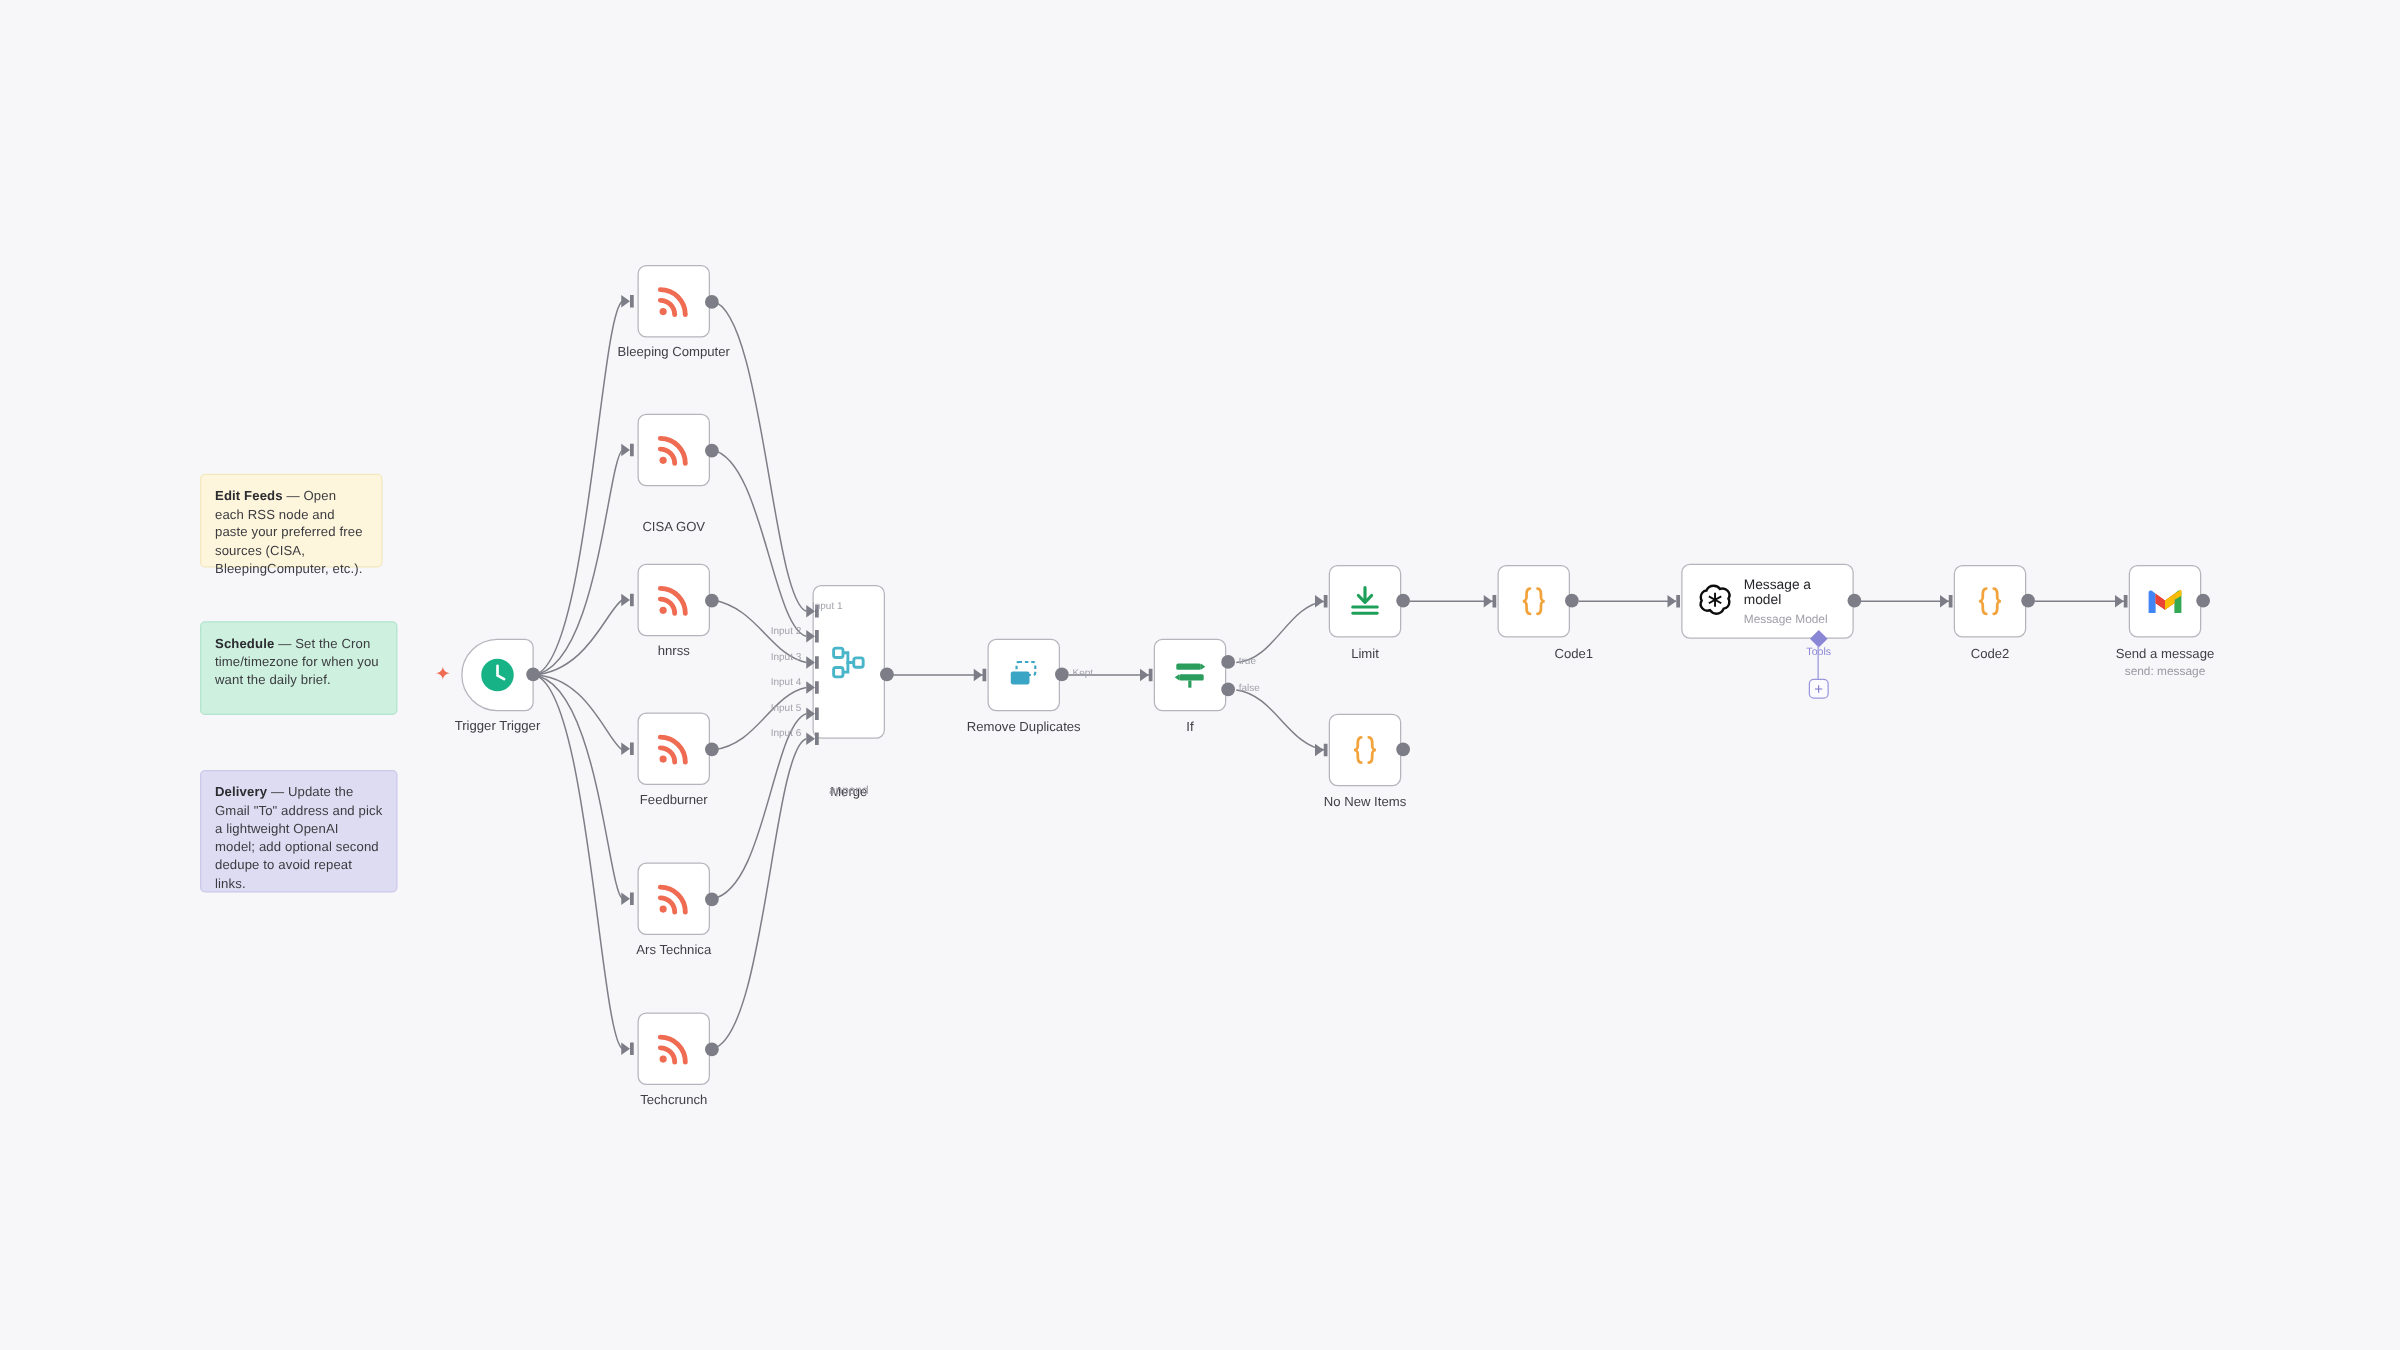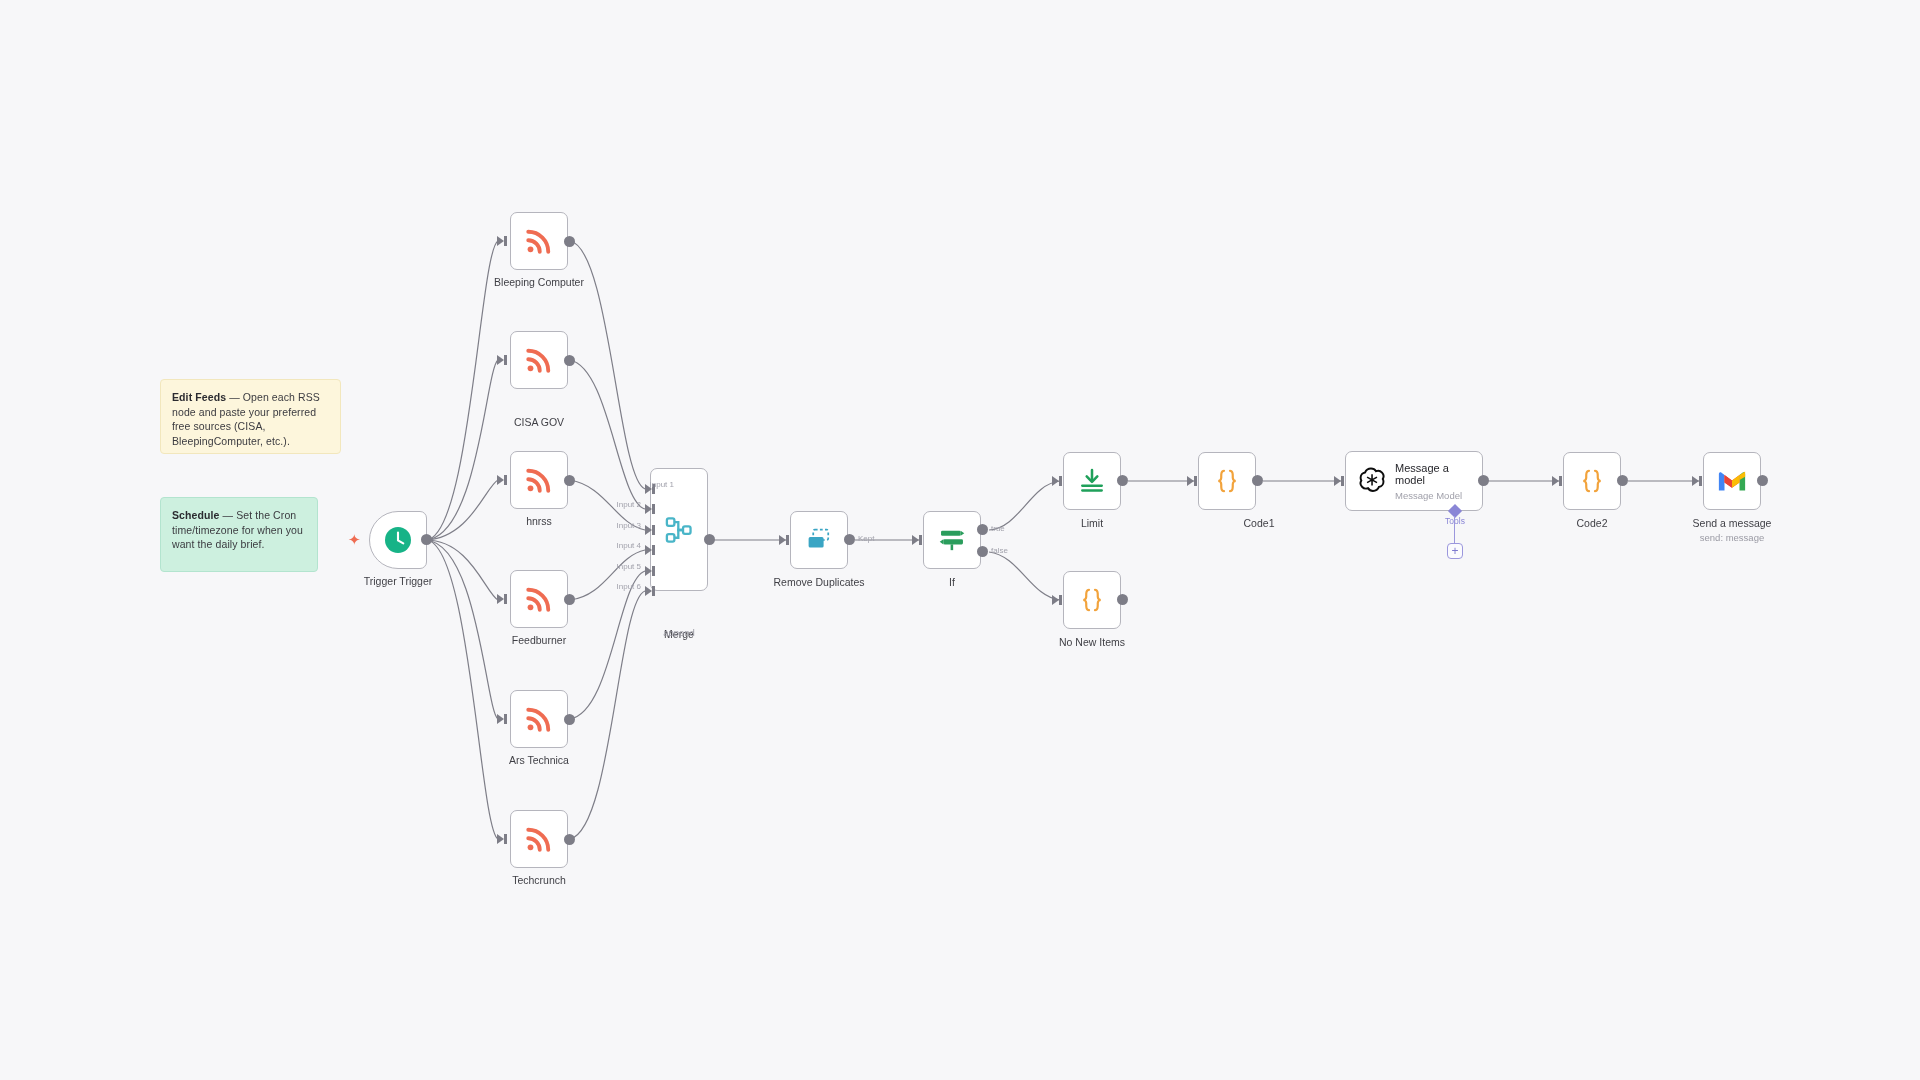--- a/index.html
+++ b/index.html
@@ -183,30 +183,34 @@
 
     <path class="e" d="M1128,481 L1195,481"></path>
 
     <path class="e" d="M1263,481 L1341,481"></path>
 
     <path class="e" d="M1484,481 L1560,481"></path>
 
     <path class="e" d="M1628,481 L1700,481"></path>
   </svg>
 
-  <div class="sticky sticky-yellow" style="left:160px; top:379px; width:181px; height:75px;">
+  <div class="sticky sticky-yellow" style="left:160px; top:379px; width:146px; height:75px;">
     <b>Edit Feeds</b>
     <span> — Open each RSS node and paste your preferred free sources (CISA, BleepingComputer, etc.).</span>
   </div>
 
   <div class="sticky sticky-green" style="left:160px; top:497px; width:158px; height:75px;">
     <b>Schedule</b>
     <span> — Set the Cron time/timezone for when you want the daily brief.</span>
   </div>
 
+  <div class="sticky sticky-purple" style="left:160px; top:616px; width:158px; height:98px;">
+    <b>Delivery</b>
+    <span> — Update the Gmail "To" address and pick a lightweight OpenAI model; add optional second dedupe to avoid repeat links.</span>
+  </div>
 
   <div class="sparkle" style="left:348px; top:532px;">✦</div>
   <div class="node trigger" style="left:369px; top:511px;">
     <svg class="ico" width="28" height="28" viewBox="0 0 28 28">
       <circle cx="14" cy="14" r="13" fill="#17b387"></circle>
       <path d="M14 6.6 L14 14.4 L19.3 17.3" stroke="#ffffff" stroke-width="2.1" fill="none" stroke-linecap="round"></path>
     </svg>
   </div>
   <div class="port-out" style="left:421px; top:534px;"></div>
   <div class="node-caption" style="left:398px; top:575px;">Trigger Trigger</div>

